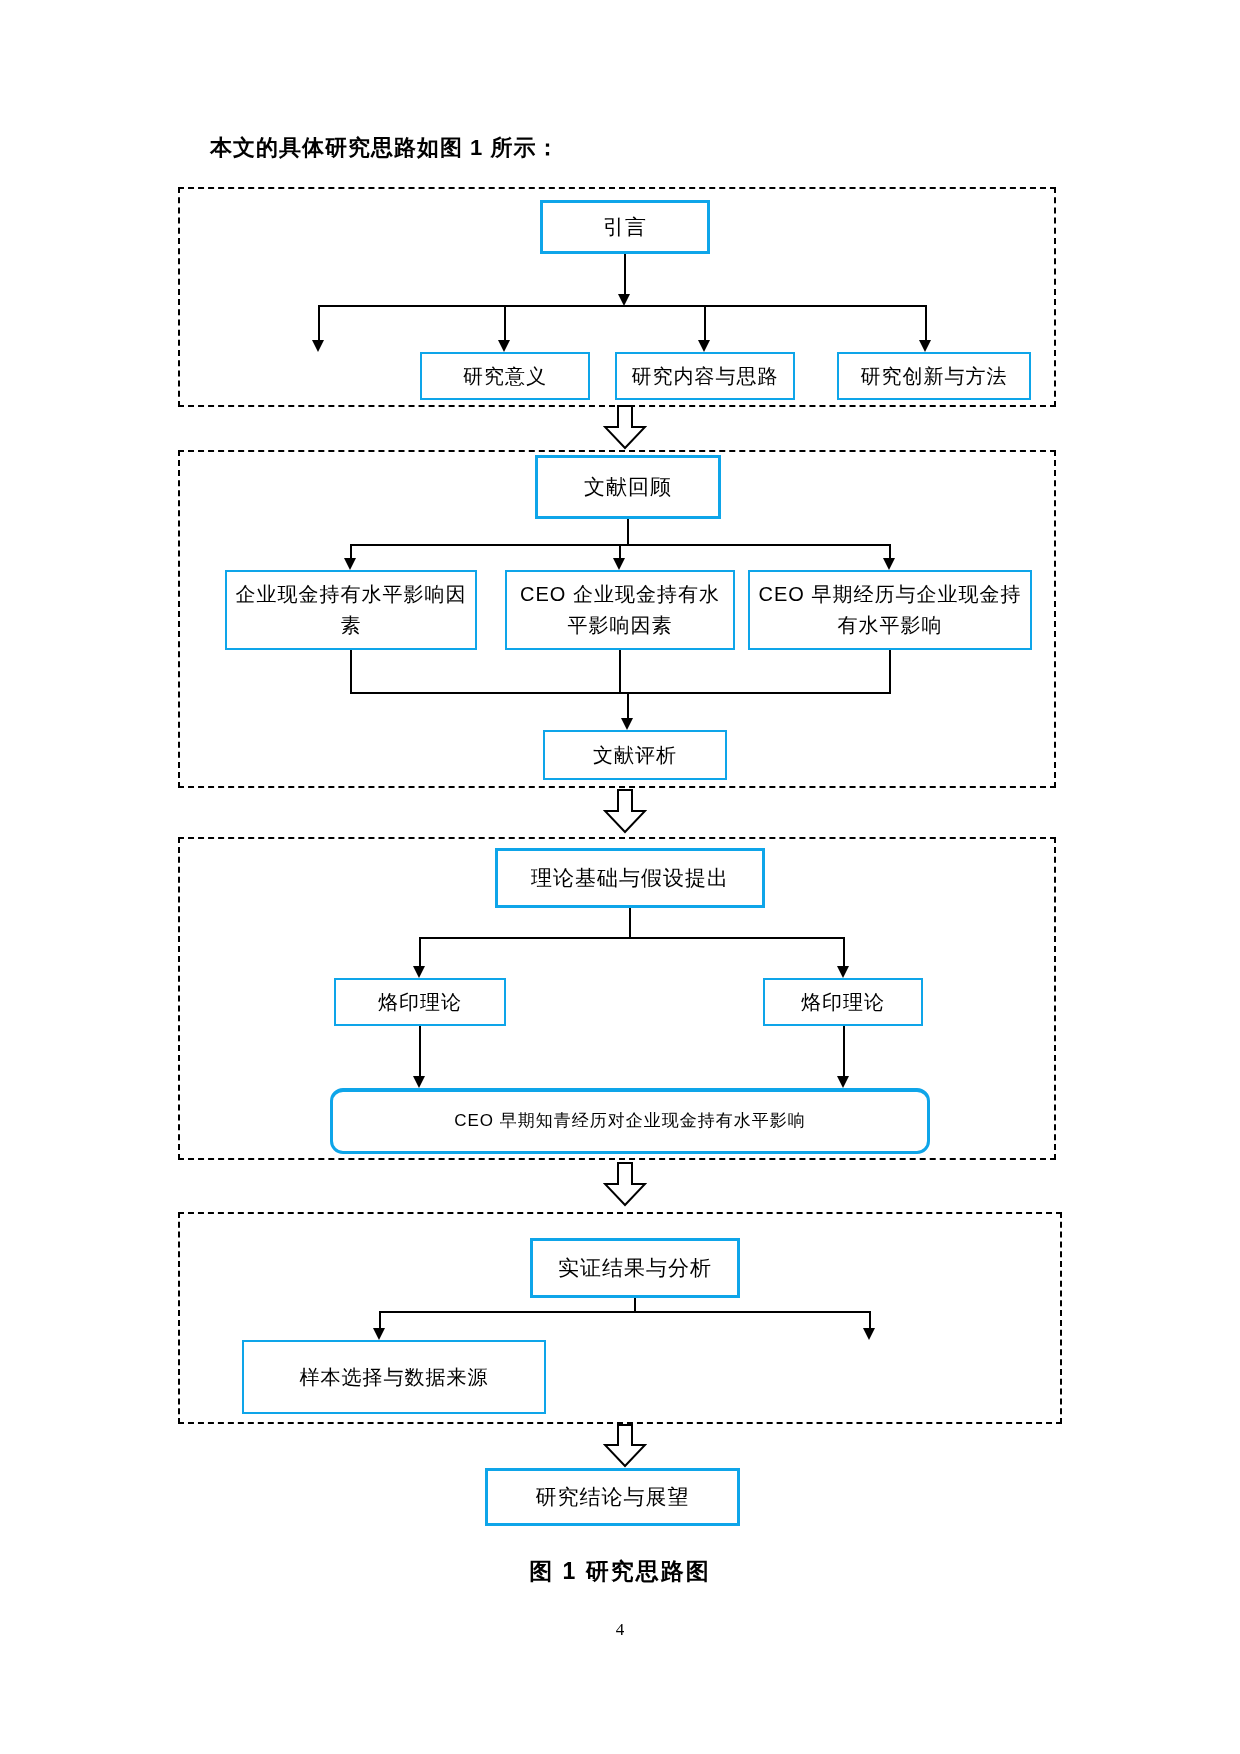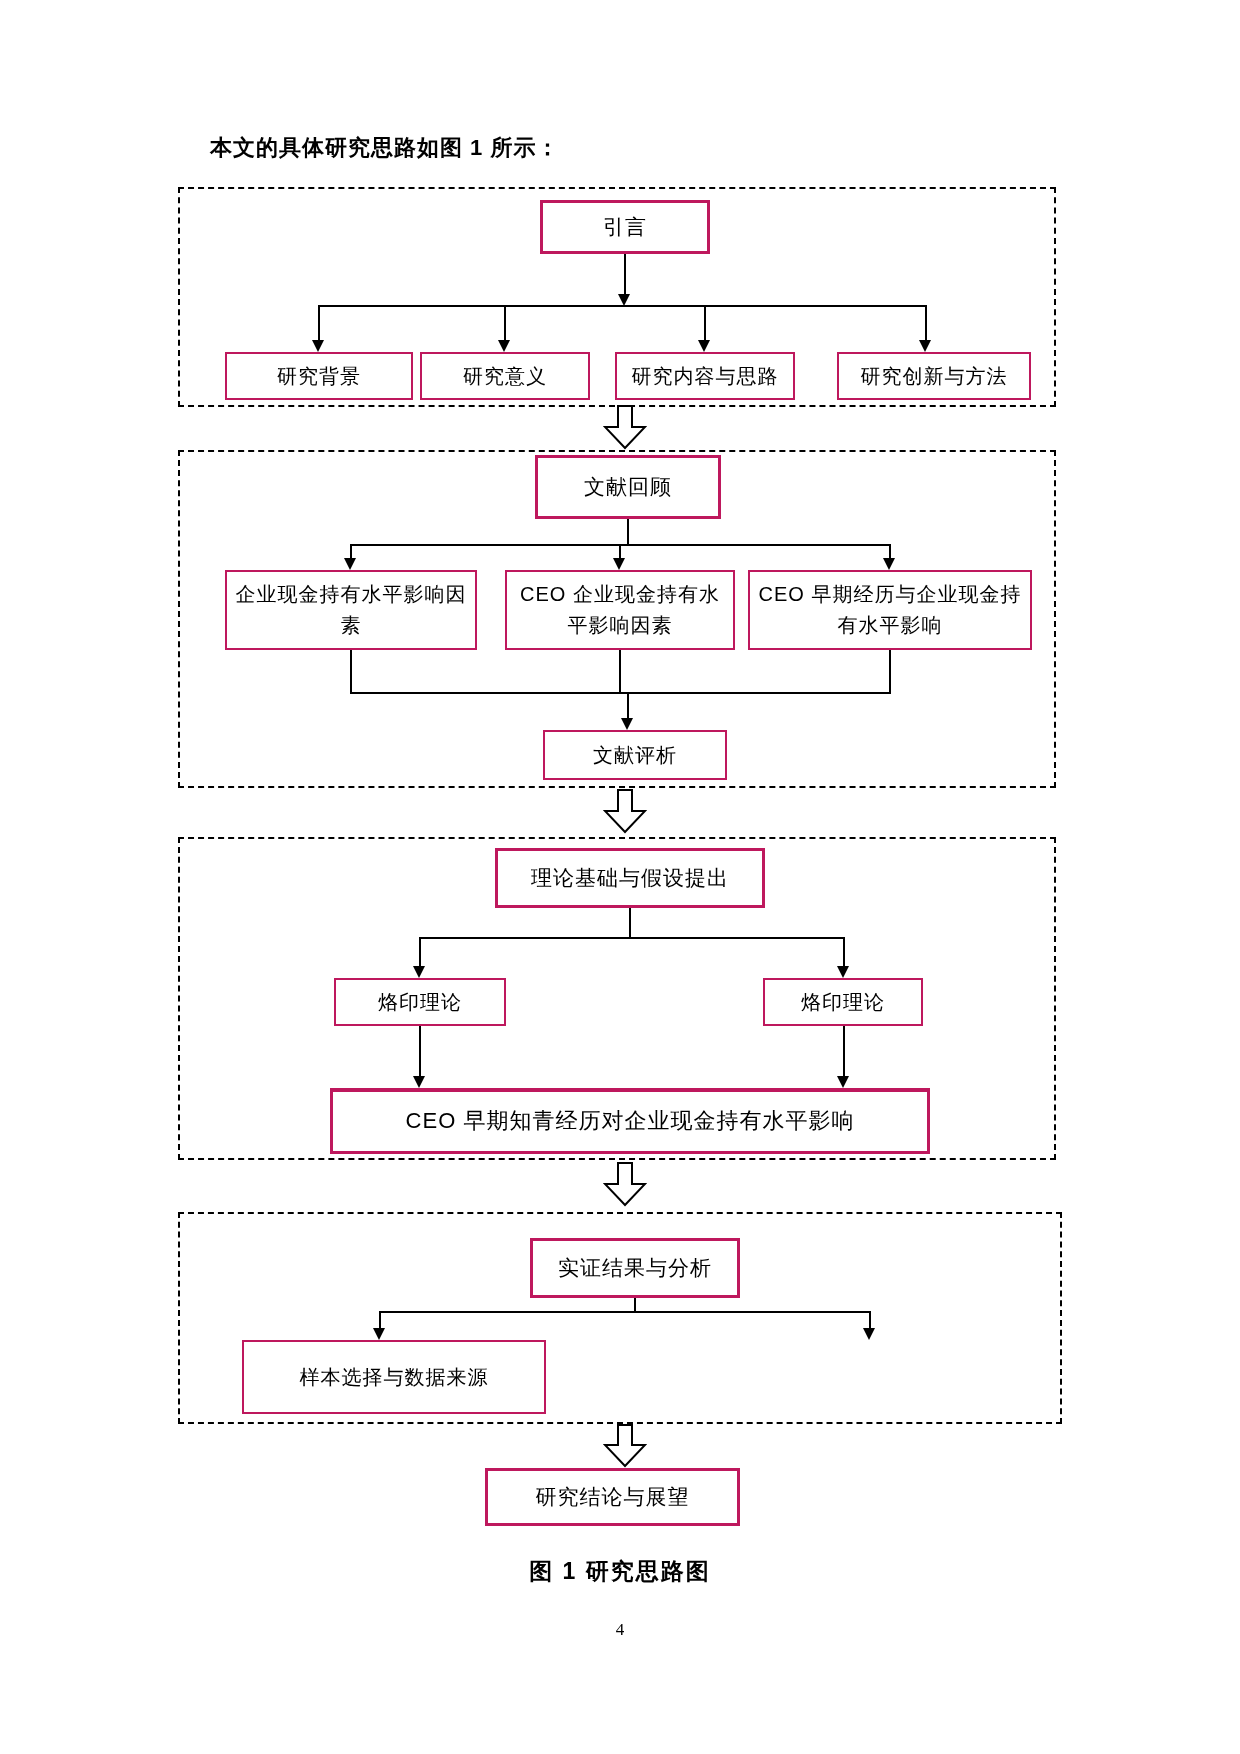--- a/index.html
+++ b/index.html
@@ -16,31 +16,31 @@
     position:absolute;left:210px;top:133px;
     font-size:22px;font-weight:bold;letter-spacing:1px;
   }
   .sec{
     position:absolute;
     border:2px dashed #000;
     box-sizing:border-box;
   }
   .box{
     position:absolute;
-    border:2px solid #be185d;
+    border:2px solid #0ea5e9;
     box-sizing:border-box;
     display:flex;align-items:center;justify-content:center;
     text-align:center;
     font-size:20px;letter-spacing:1px;
     line-height:1.55;
     background:#fff;
     padding:0 6px;
   }
   .box.thick{border-width:3px;font-size:21px;}
-  .box.widebox{border-width:3px;border-top-width:4px;font-size:22px;}
+  .box.widebox{border-width:3px;border-top-width:4px;font-size:17px;border-radius:13px;}
   .vline{position:absolute;width:2px;background:#000;}
   .hline{position:absolute;height:2px;background:#000;}
   .tri{
     position:absolute;width:0;height:0;
     border-left:6px solid transparent;
     border-right:6px solid transparent;
     border-top:12px solid #000;
   }
   .fat-arrow{position:absolute;}
   .caption{
@@ -70,21 +70,20 @@
 
   <div class="vline" style="left:318px;top:305px;height:35px;"></div>
   <div class="tri" style="left:312px;top:340px;"></div>
   <div class="vline" style="left:504px;top:305px;height:35px;"></div>
   <div class="tri" style="left:498px;top:340px;"></div>
   <div class="vline" style="left:704px;top:305px;height:35px;"></div>
   <div class="tri" style="left:698px;top:340px;"></div>
   <div class="vline" style="left:925px;top:305px;height:35px;"></div>
   <div class="tri" style="left:919px;top:340px;"></div>
 
-  <div class="box" style="left:225px;top:352px;width:188px;height:48px;">研究背景</div>
   <div class="box" style="left:420px;top:352px;width:170px;height:48px;">研究意义</div>
   <div class="box" style="left:615px;top:352px;width:180px;height:48px;">研究内容与思路</div>
   <div class="box" style="left:829px;top:352px;width:194px;height:48px;margin-left:8px;">研究创新与方法</div>
 
   <svg class="fat-arrow" style="left:603px;top:405px;" width="44" height="45">
     <polygon points="15,1 29,1 29,22 42,22 22,43 2,22 15,22" fill="#fff" stroke="#000" stroke-width="2"></polygon>
   </svg>
 
   <div class="sec" style="left:178px;top:450px;width:878px;height:338px;"></div>
 

